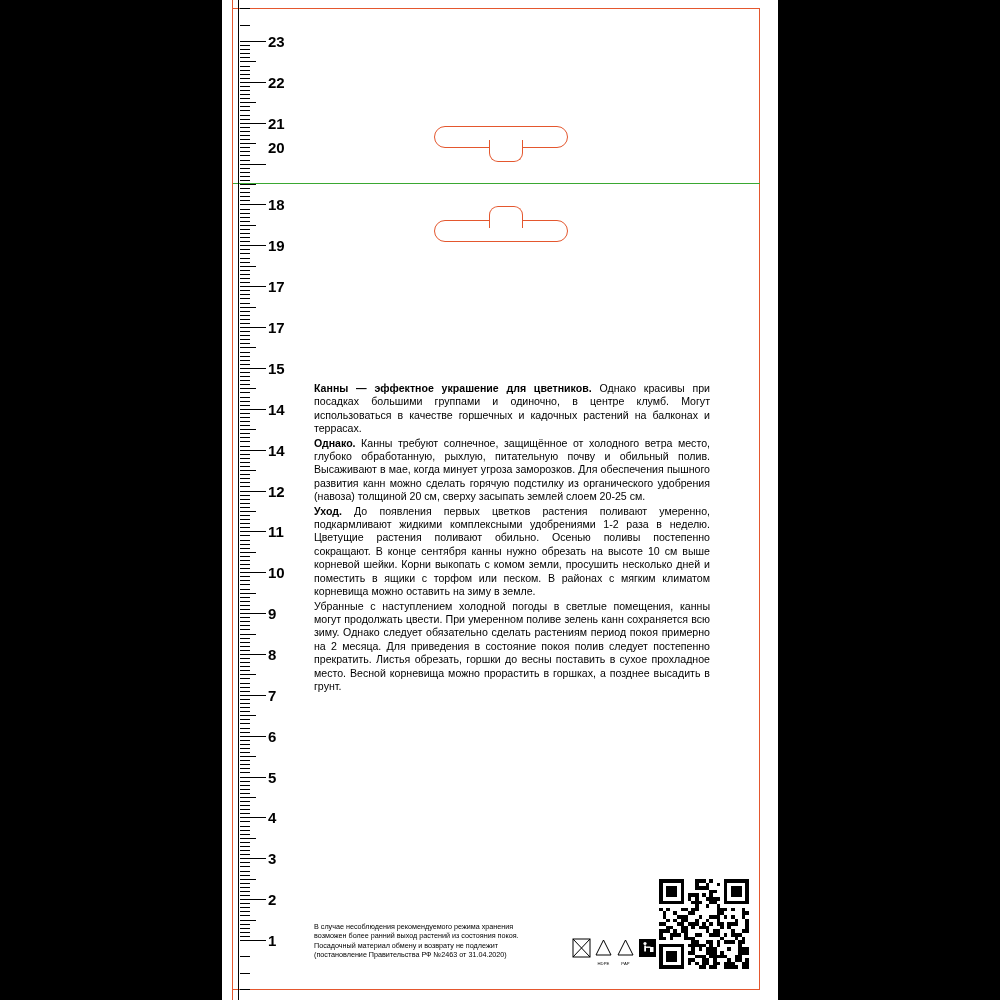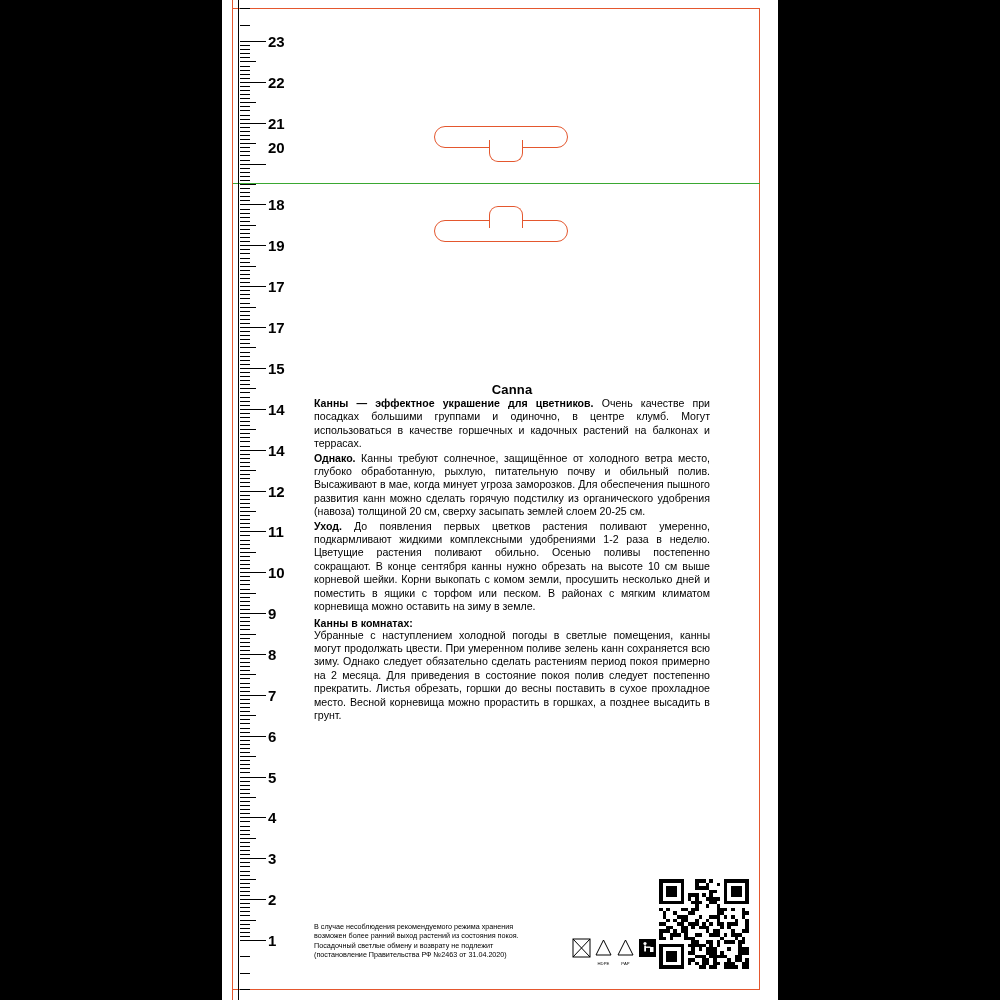--- a/index.html
+++ b/index.html
@@ -320,36 +320,34 @@
       <div class="tick major" style="top: 940px;"></div>
       <div class="rl" style="top: 940px;">1</div>
       <div class="tick minor" style="top: 24.6545px;"></div>
       <div class="tick minor" style="top: 8.30909px;"></div>
       <div class="tick minor" style="top: 956.345px;"></div>
       <div class="tick minor" style="top: 972.691px;"></div>
       <div class="tick minor" style="top: 989.036px;"></div>
     </div>
 
   <div class="content">
-    <div class="brand">Canna</div>
-
-    <p class="para"><b>Канны — эффектное украшение для цветников.</b><span> Очень качестве при посадках большими группами и одиночно, в центре клумб. Могут использоваться в качестве горшечных и кадочных растений на балконах и террасах.</span></p>
+
+    <p class="para"><b>Канны — эффектное украшение для цветников.</b><span> Однако красивы при посадках большими группами и одиночно, в центре клумб. Могут использоваться в качестве горшечных и кадочных растений на балконах и террасах.</span></p>
 
     <p class="para"><b>Однако.</b><span> Канны требуют солнечное, защищённое от холодного ветра место, глубоко обработанную, рыхлую, питательную почву и обильный полив. Высаживают в мае, когда минует угроза заморозков. Для обеспечения пышного развития канн можно сделать горячую подстилку из органического удобрения (навоза) толщиной 20 см, сверху засыпать землей слоем 20-25 см.</span></p>
 
     <p class="para"><b>Уход.</b><span> До появления первых цветков растения поливают умеренно, подкармливают жидкими комплексными удобрениями 1-2 раза в неделю. Цветущие растения поливают обильно. Осенью поливы постепенно сокращают. В конце сентября канны нужно обрезать на высоте 10 см выше корневой шейки. Корни выкопать с комом земли, просушить несколько дней и поместить в ящики с торфом или песком. В районах с мягким климатом корневища можно оставить на зиму в земле.</span></p>
 
-    <p class="sub">Канны в комнатах:</p>
     <p class="para">Убранные с наступлением холодной погоды в светлые помещения, канны могут продолжать цвести. При умеренном поливе зелень канн сохраняется всю зиму. Однако следует обязательно сделать растениям период покоя примерно на 2 месяца. Для приведения в состояние покоя полив следует постепенно прекратить. Листья обрезать, горшки до весны поставить в сухое прохладное место. Весной корневища можно прорастить в горшках, а позднее высадить в грунт.</p>
   </div>
 
   <div class="legal">
     <div>В случае несоблюдения рекомендуемого режима хранения</div>
     <div>возможен более ранний выход растений из состояния покоя.</div>
-    <div>Посадочный светлые обмену и возврату не подлежит</div>
+    <div>Посадочный материал обмену и возврату не подлежит</div>
     <div>(постановление Правительства РФ №2463 от 31.04.2020)</div>
   </div>
 
   <div class="symbols">
     <div class="sym" style="left:0px;top:0px;">
       <svg width="19" height="20" viewBox="0 0 19 20">
           <rect x="1" y="1" width="17" height="18" fill="none" stroke="#000" stroke-width="1"></rect>
           <line x1="1" y1="1" x2="18" y2="19" stroke="#000" stroke-width="1"></line>
           <line x1="18" y1="1" x2="1" y2="19" stroke="#000" stroke-width="1"></line>
         </svg>

